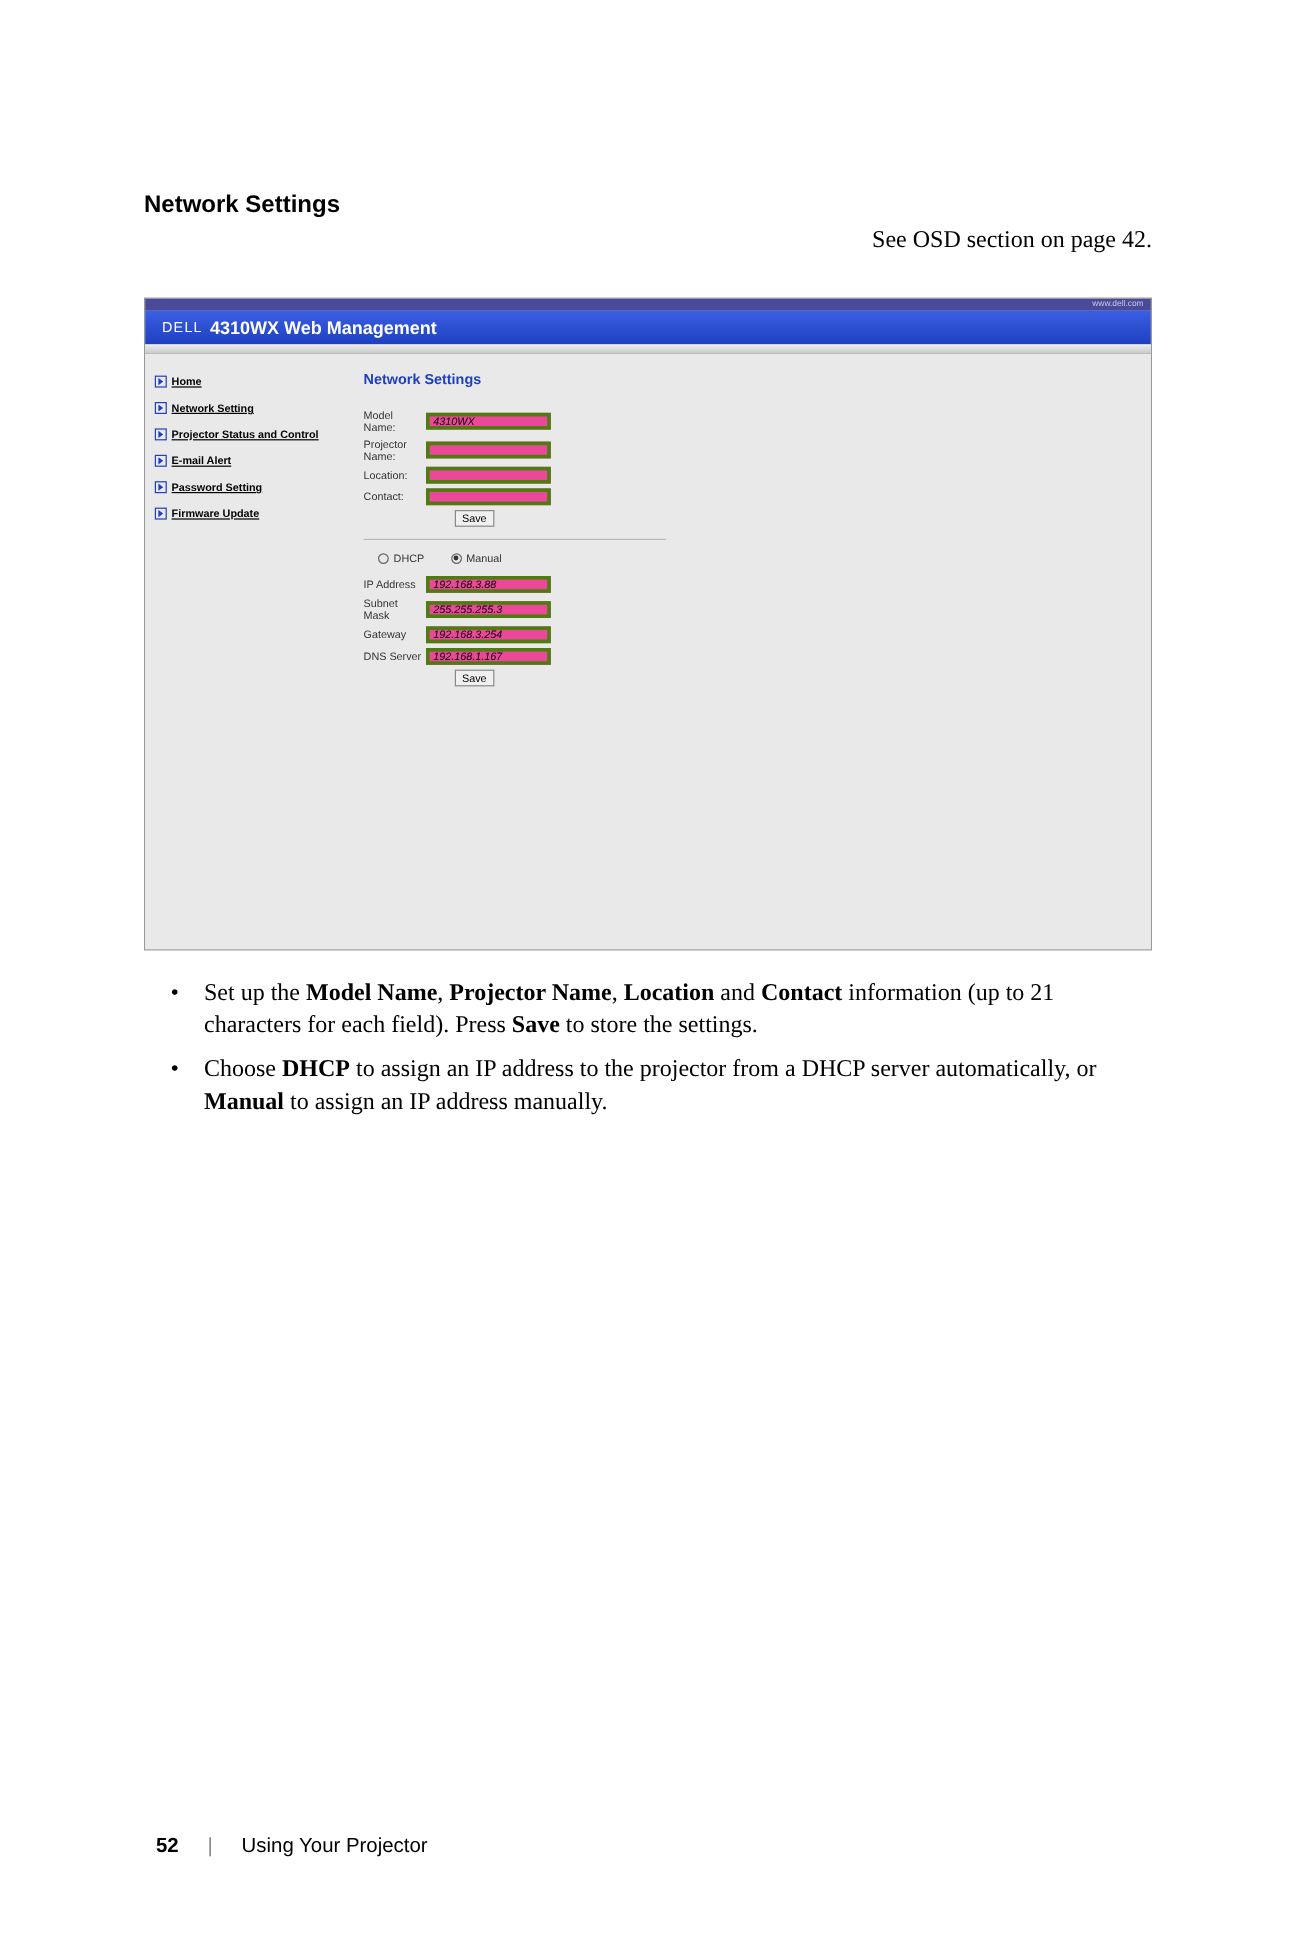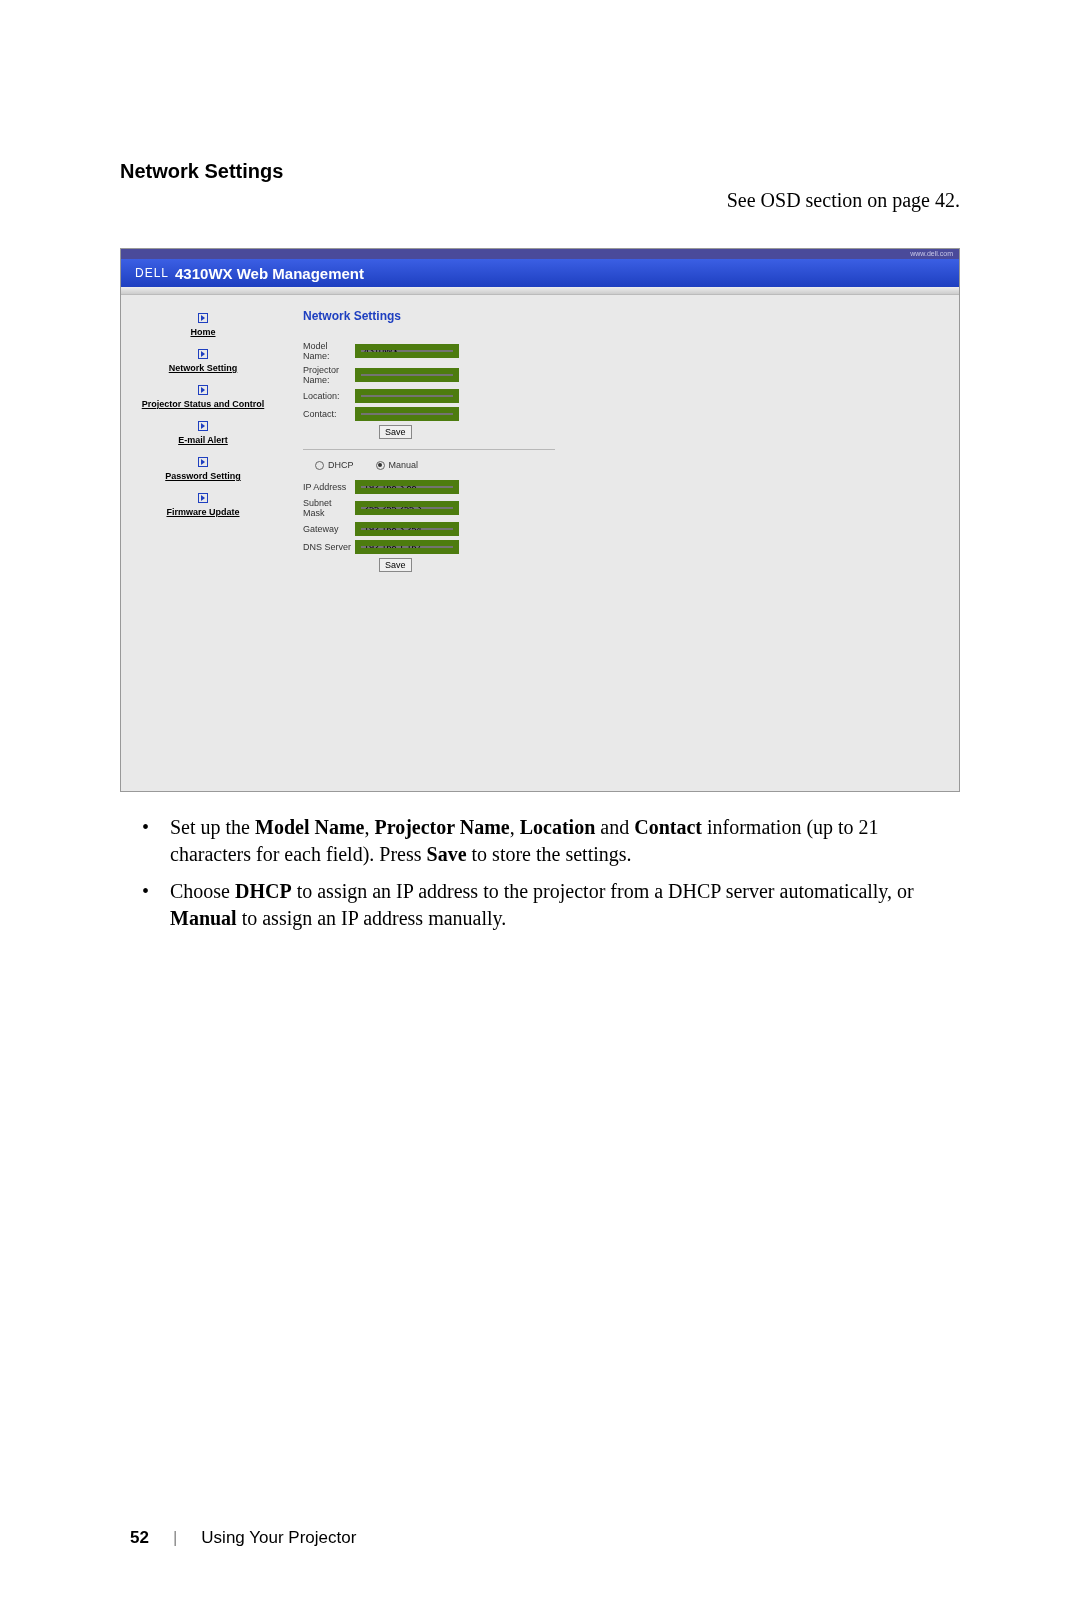--- a/index.html
+++ b/index.html
@@ -75,21 +75,20 @@
   .ss-sidebar {
     width: 164px;
     padding: 18px 8px 0 8px;
     font-size: 9px;
   }
   .nav-item {
     display: flex;
     align-items: center;
     gap: 4px;
     margin-bottom: 12px;
-    flex-direction: column;
   }
   .nav-arrow {
     width: 10px;
     height: 10px;
     border: 1px solid #1e3fc0;
     display: flex;
     align-items: center;
     justify-content: center;
   }
   .nav-arrow svg { display: block; }
@@ -116,25 +115,26 @@
     margin-bottom: 4px;
   }
   .form-label {
     width: 52px;
     color: #333;
     font-size: 9px;
   }
   .form-input {
     width: 104px;
     height: 14px;
-    border: 6px solid #4d7c0f;
-    background: #737373;
+    border: 3px solid #4d7c0f;
+    background: #ec4899;
     font-size: 9px;
     padding: 0 3px;
     line-height: 12px;
+    font-style: italic;
   }
   .save-row {
     margin: 4px 0 10px 76px;
   }
   .save-btn {
     font-size: 9px;
     padding: 0 5px;
     height: 14px;
     border: 1px solid #888;
     background: #f0f0f0;

